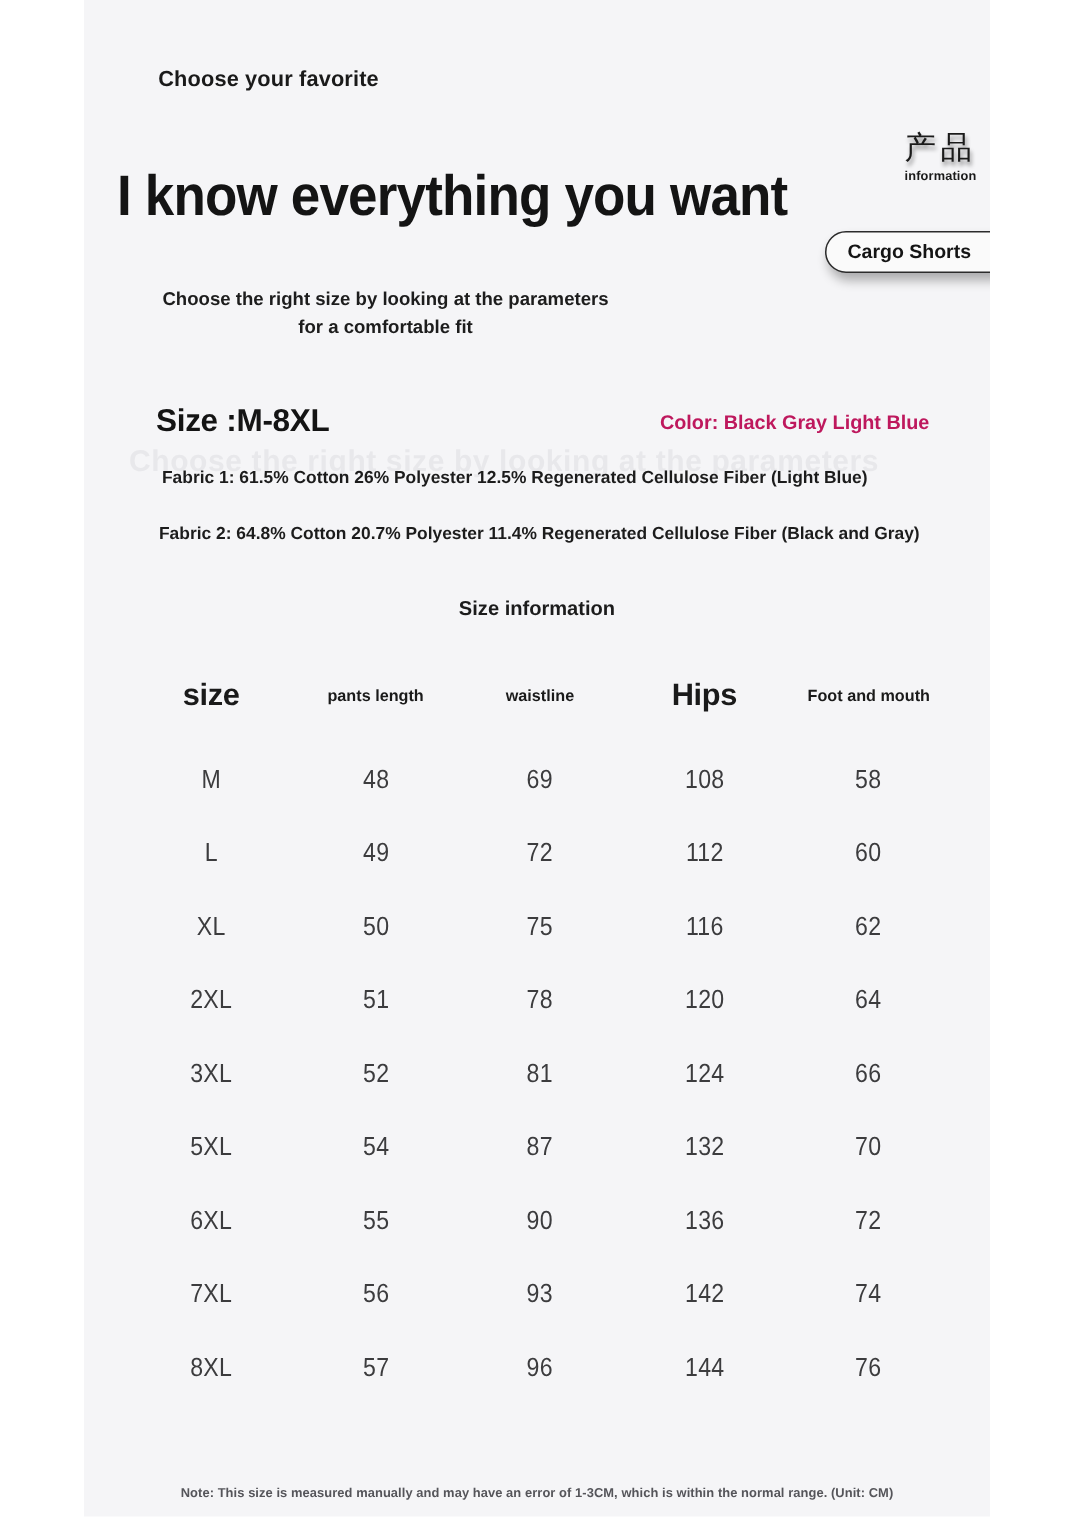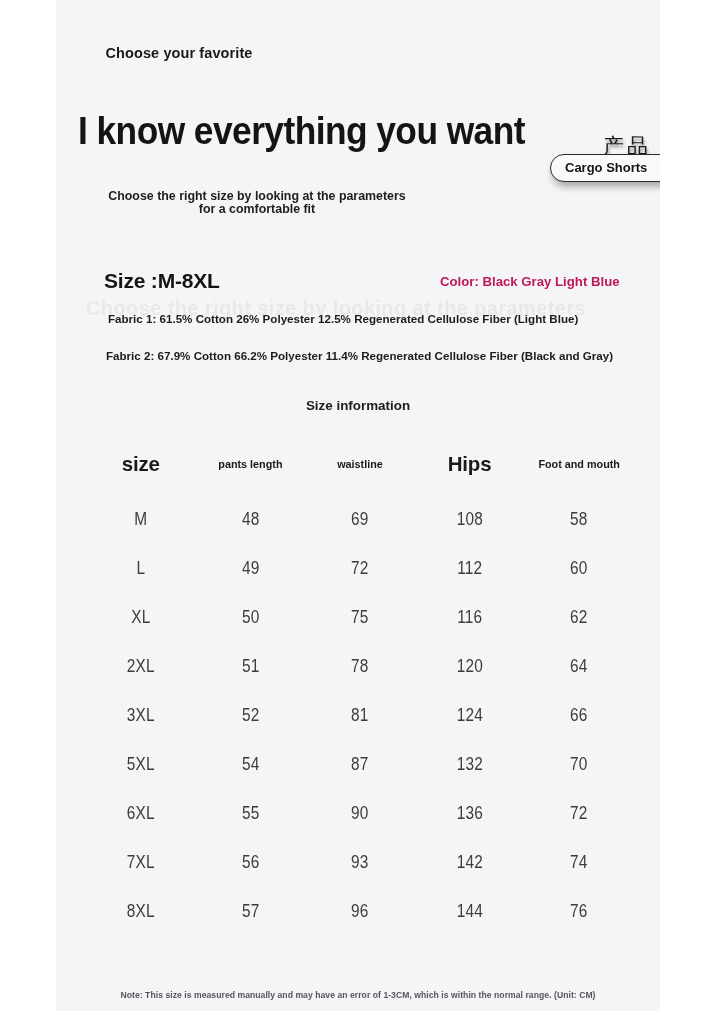--- a/index.html
+++ b/index.html
@@ -62,34 +62,33 @@
     transform-origin: left center;
     white-space: nowrap;
   }
 
   .subhead {
     position: absolute;
     left: 46px;
     top: 190px;
     width: 310px;
     font-size: 12.4px;
-    line-height: 13px;
+    line-height: 19px;
     font-weight: 600;
     color: #1d1d1d;
     text-align: center;
   }
 
   
   .prodinfo {
     position: absolute;
     left: 538px;
     top: 86px;
     width: 66px;
     text-align: center;
-    margin-top: 48px;
   }
   .prodinfo .glyphs {
     font-family: "DejaVu Sans", sans-serif;
     font-size: 21px;
     line-height: 24px;
     color: #1a1a1a;
     letter-spacing: 3px;
     font-weight: 400;
     text-shadow: 1px 3px 3px rgba(0,0,0,0.45);
   }
@@ -252,21 +251,21 @@
       <div class="caption">information</div>
     </div>
 
     <div class="pill">Cargo Shorts</div>
 
     <div class="specs">
       <div class="watermark">Choose the right size by looking at the parameters</div>
       <div class="size-line">Size :M-8XL</div>
       <div class="color-line">Color: Black Gray Light Blue</div>
       <div class="fabric fabric-1">Fabric 1: 61.5% Cotton 26% Polyester 12.5% Regenerated Cellulose Fiber (Light Blue)</div>
-      <div class="fabric fabric-2">Fabric 2: 67.9% Cotton 66.2% Polyester 11.4% Regenerated Cellulose Fiber (Black and Gray)</div>
+      <div class="fabric fabric-2">Fabric 2: 64.8% Cotton 20.7% Polyester 11.4% Regenerated Cellulose Fiber (Black and Gray)</div>
     </div>
 
     <div class="table-title">Size information</div>
 
     <div class="grid">
       <div class="row head" id="head-row">
           <div class="cell big">size</div>
           <div class="cell small">pants length</div>
           <div class="cell small">waistline</div>
           <div class="cell big">Hips</div>

